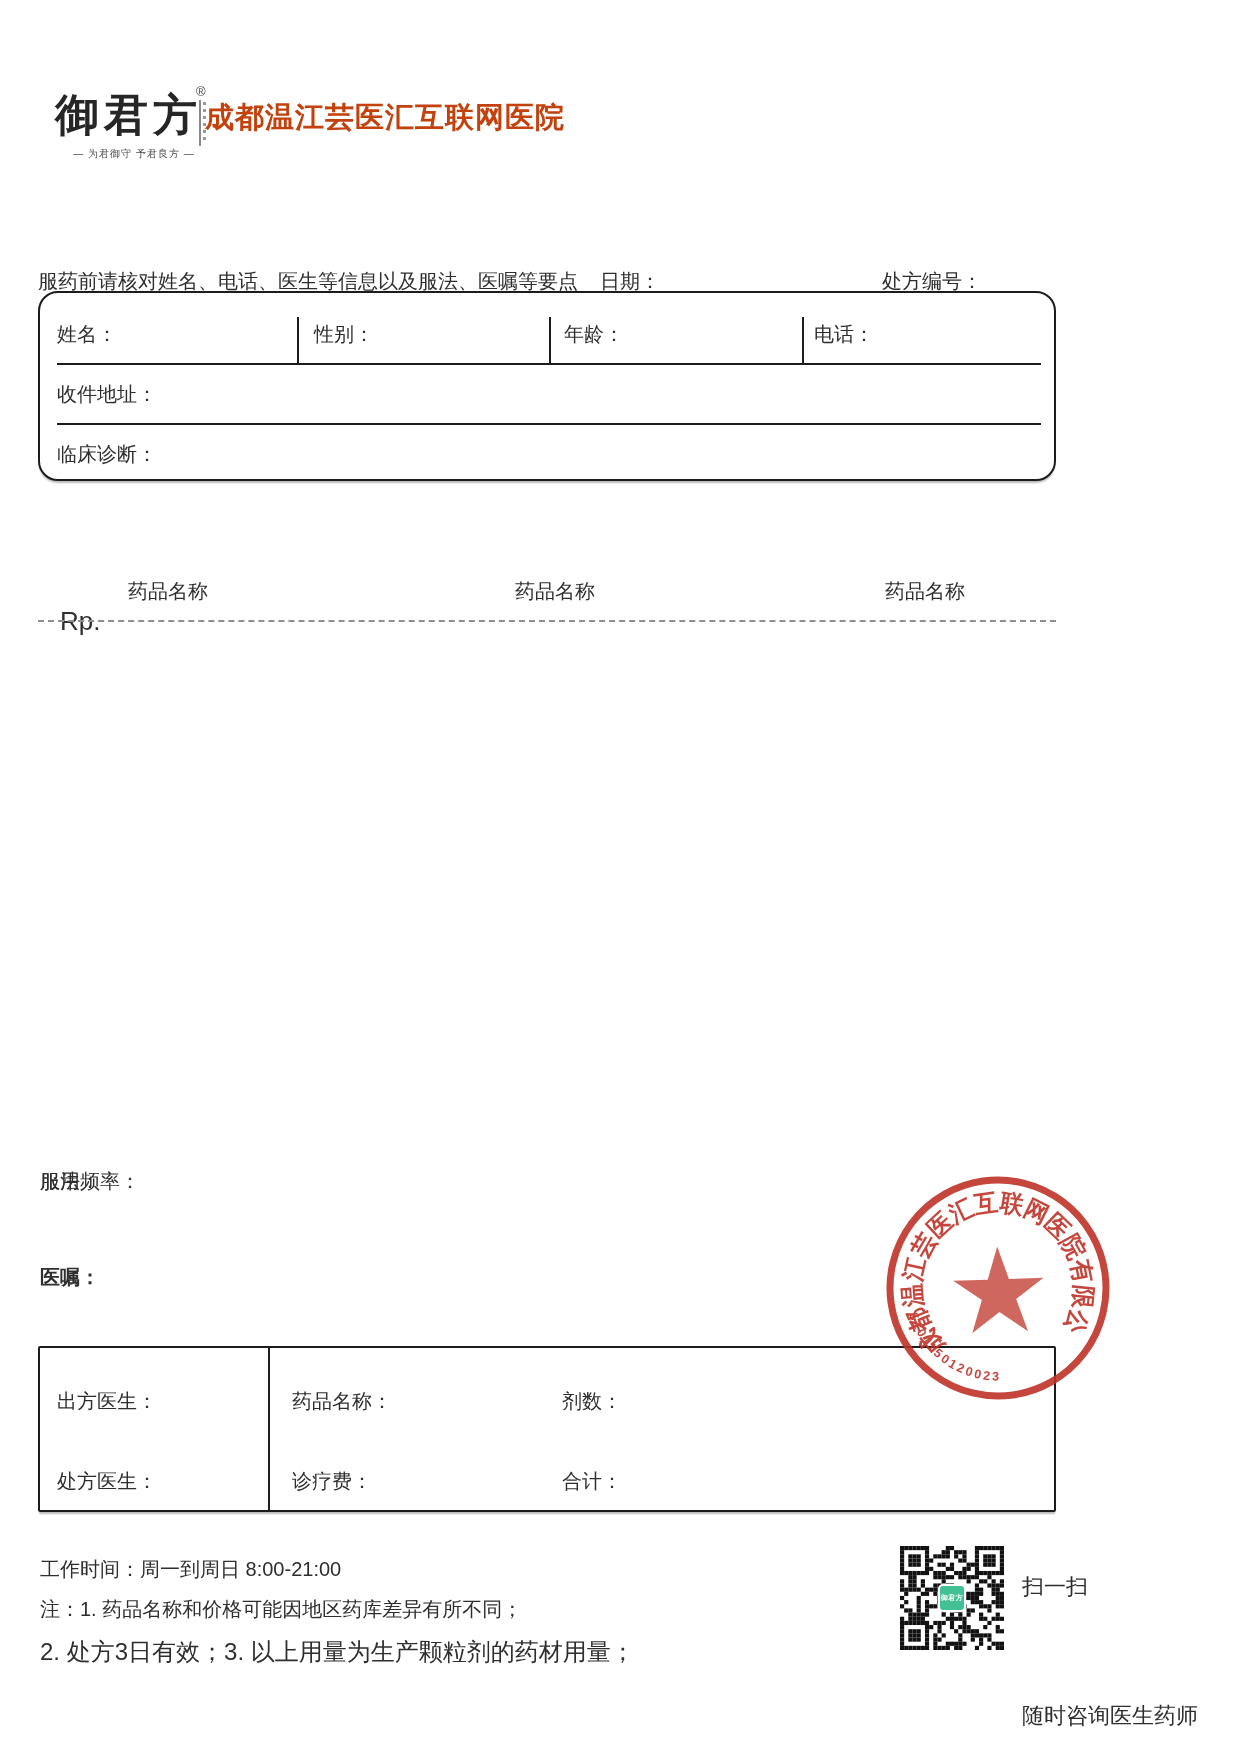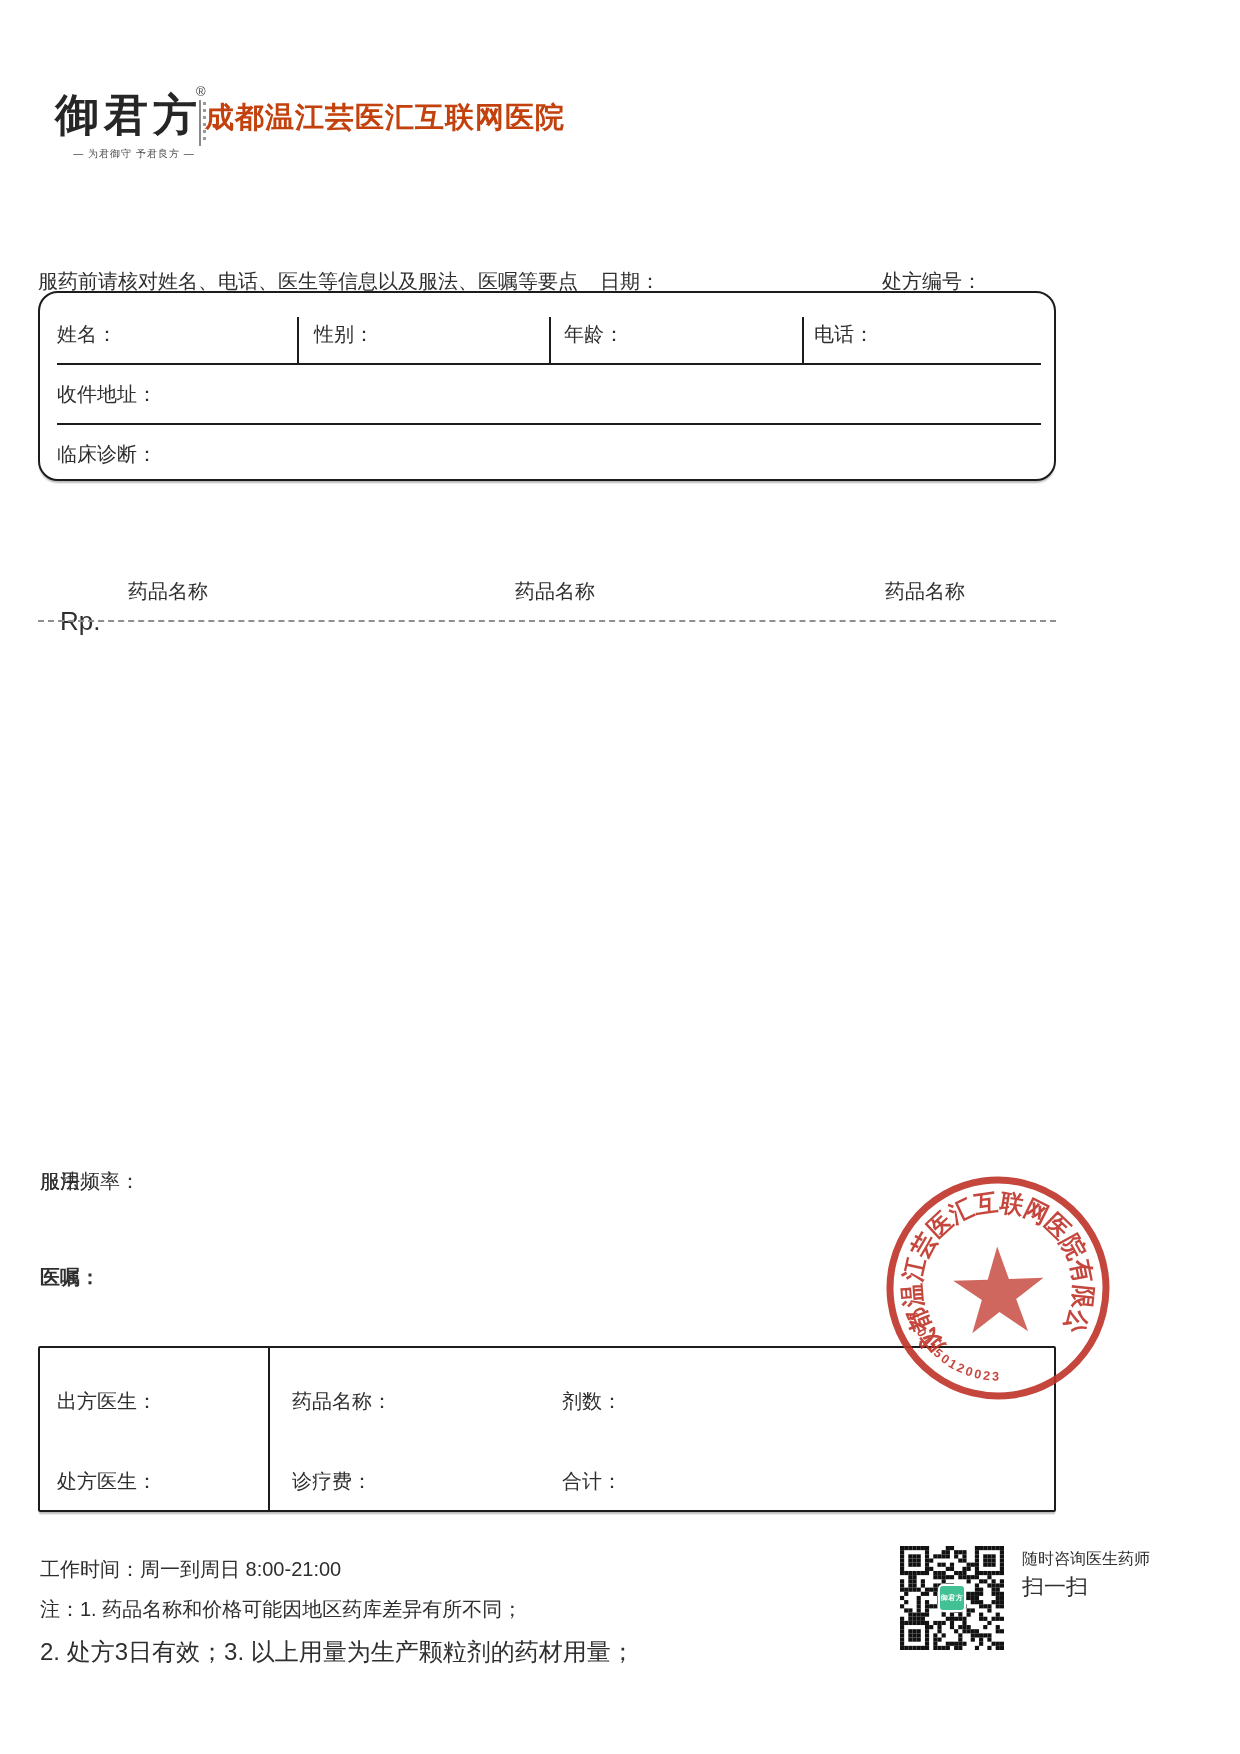--- a/index.html
+++ b/index.html
@@ -65,21 +65,21 @@
   .stamp { position:absolute; left:878px; top:1168px; width:240px; height:240px; z-index:5; }
   
   .f-worktime { position:absolute; left:40px; top:1556px; font-size:20px; }
   .f-note1    { position:absolute; left:40px; top:1596px; font-size:20px; }
   .f-note2    { position:absolute; left:40px; top:1636px; font-size:24px; }
   .qr-wrap { position:absolute; left:900px; top:1546px; width:104px; height:104px; }
   .qr-center { position:absolute; left:938px; top:1584px; width:28px; height:28px;
     border-radius:5px; border:2px solid #fff; display:flex; align-items:center; justify-content:center;
     font-size:7px; color:#fff; font-weight:700; letter-spacing:0.5px; }
   .qr-scan { position:absolute; left:1022px; top:1572px; font-size:22px; }
-  .qr-tip  { position:absolute; left:1022px; top:1549px; font-size:16px; }
+  .qr-tip  { position:absolute; left:1022px; top:1701px; font-size:22px; }
 </style>
 </head>
 <body>
 
 <div class="page">
 
   <div class="logo-text">御君方</div>
   <div class="logo-reg">®</div>
   <div class="logo-vmark"></div>
   <div class="logo-tagline">— 为君御守 予君良方 —</div>

